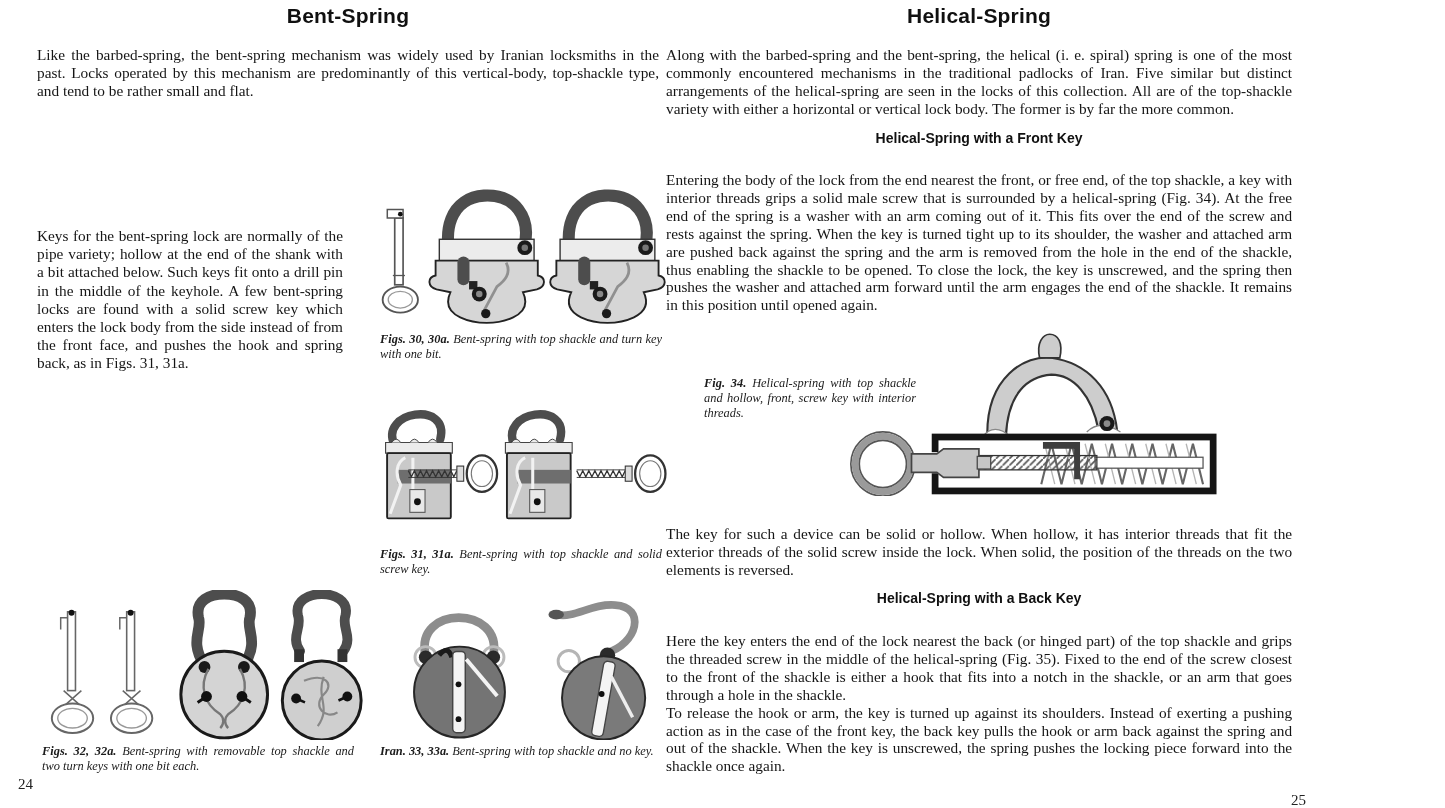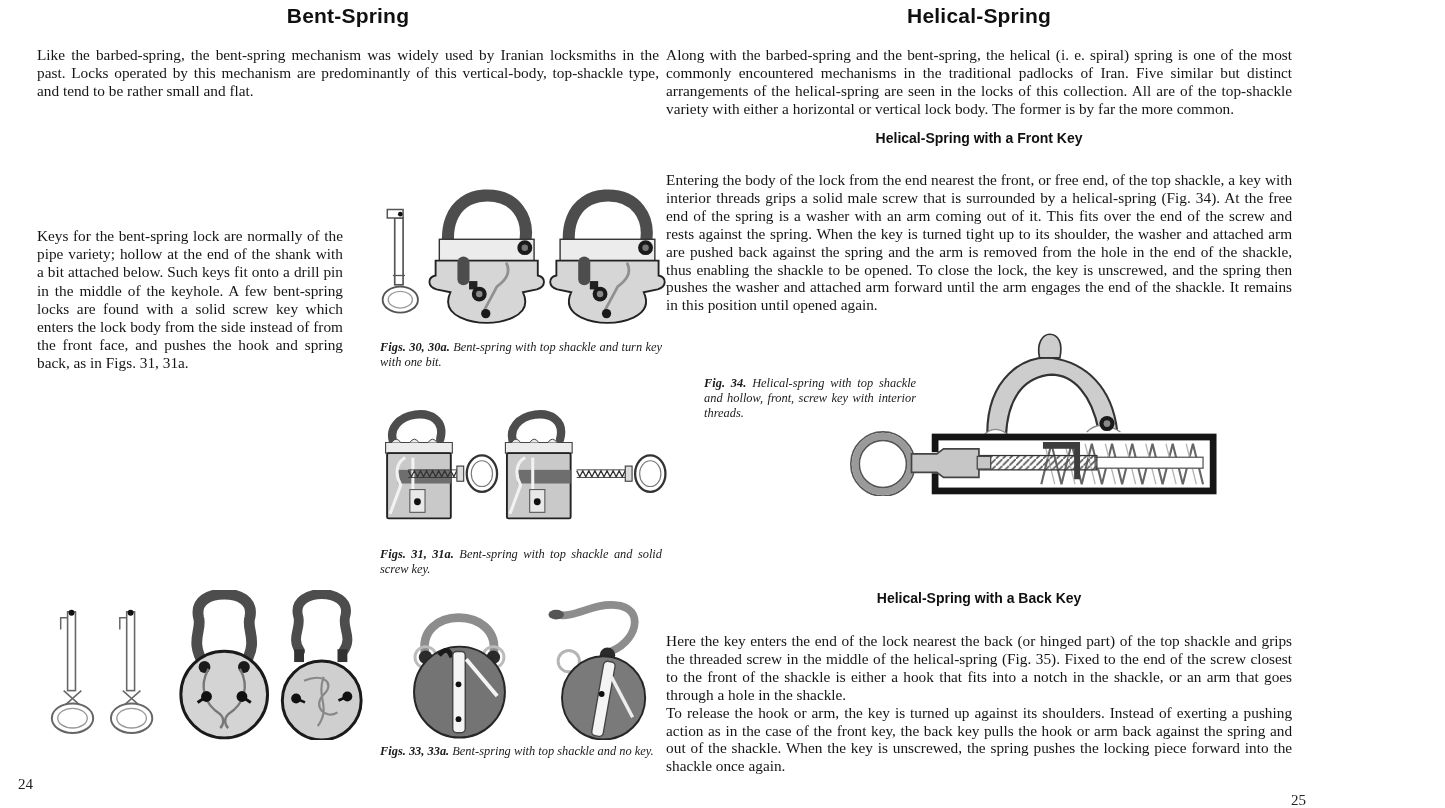--- a/index.html
+++ b/index.html
@@ -83,21 +83,21 @@
             <rect x="46" y="102" width="9" height="9" fill="#222"></rect>
             <circle cx="57" cy="116" r="8" fill="#1a1a1a"></circle>
               <circle cx="57" cy="116" r="3.5" fill="#888"></circle>
             <circle cx="64" cy="137" r="5" fill="#1a1a1a"></circle>
           </g>
         </defs>
         <use href="#lock30" x="52" y="0"></use>
         <use href="#lock30" x="182" y="0"></use>
       </svg>
     </div>
-    <div class="caption" style="left:380px;top:340px;width:282px;">
+    <div class="caption" style="left:380px;top:332px;width:282px;">
       <span class="cap-label">Figs. 30, 30a.</span><span> Bent-spring with top shackle and turn key with one bit.</span>
     </div>
 
     <div class="fig" style="left:378px;top:378px;width:292px;height:164px;">
       <svg viewBox="0 0 385 170">
         <defs>
           <g id="lock31">
             <path d="M12,62 C-10,16 86,2 72,54" fill="none" stroke="#4d4d4d" stroke-width="11" stroke-linecap="round"></path>
             <circle cx="12" cy="62" r="6.5" fill="#1a1a1a"></circle>
             <path d="M0,58 h88 v14 h-88 z" fill="#ececec" stroke="#444" stroke-width="1.5"></path>
@@ -156,20 +156,23 @@
           <path d="M26,62 C16,48 28,38 24,26 C20,10 36,4 48,4 C60,4 76,10 72,26 C68,38 80,48 70,62" fill="none" stroke="#4d4d4d" stroke-width="10" stroke-linecap="round"></path>
           <rect x="20" y="60" width="10" height="13" fill="#333"></rect>
             <rect x="64" y="60" width="10" height="13" fill="#333"></rect>
           <circle cx="48" cy="112" r="40" fill="#cfcfcf" stroke="#1a1a1a" stroke-width="3"></circle>
           <path d="M30,92 C50,84 62,94 50,106 C38,118 52,132 64,124 M50,88 C42,110 58,118 44,138" fill="none" stroke="#888" stroke-width="2.2"></path>
           <circle cx="22" cy="110" r="5" fill="#111"></circle>
             <circle cx="74" cy="108" r="5" fill="#111"></circle>
           <path d="M22,110 l9,4 M74,108 l-9,4" stroke="#111" stroke-width="2.6"></path>
         </g>
       </svg>
+    </div>
+    <div class="caption" style="left:42px;top:744px;width:312px;">
+      <span class="cap-label">Figs. 32, 32a.</span><span> Bent-spring with removable top shackle and two turn keys with one bit each.</span>
     </div>
 
     <div class="fig" style="left:385px;top:590px;width:295px;height:150px;">
       <svg viewBox="0 0 305 152">
         <g transform="translate(12,4)">
           <path d="M30,62 C18,10 110,10 100,62" fill="none" stroke="#8d8d8d" stroke-width="9"></path>
           <circle cx="30" cy="64" r="11" fill="none" stroke="#bbb" stroke-width="3"></circle>
           <circle cx="100" cy="64" r="11" fill="none" stroke="#bbb" stroke-width="3"></circle>
           <circle cx="30" cy="64" r="7" fill="#2b2b2b"></circle>
             <circle cx="100" cy="64" r="7" fill="#2b2b2b"></circle>
@@ -188,21 +191,21 @@
           <circle cx="58" cy="100" r="43" fill="#7a7a7a" stroke="#262626" stroke-width="2"></circle>
           <g transform="rotate(10 58 100)">
             <rect x="52" y="62" width="12" height="78" rx="4" fill="#f4f4f4" stroke="#444" stroke-width="1.4"></rect>
           </g>
           <circle cx="56" cy="96" r="3" fill="#111"></circle>
           <path d="M66,78 L88,120" stroke="#eee" stroke-width="3.5"></path>
         </g>
       </svg>
     </div>
     <div class="caption" style="left:380px;top:744px;width:282px;">
-      <span class="cap-label">Figs. 33, 33a.</span><span> Bent-spring with top shackle and no key.</span>
+      <span class="cap-label">Iran. 33, 33a.</span><span> Bent-spring with top shackle and no key.</span>
     </div>
 
     <div class="page-num left">24</div>
   </div>
 
   <div class="page page-right">
 
     <h1 class="page-title" style="left:60px;top:4px;width:626px;">Helical-Spring</h1>
 
     <div class="para-block" style="left:60px;top:46px;width:626px;">
@@ -247,20 +250,23 @@
         <g>
           <circle cx="58" cy="158" r="38" fill="none" stroke="#555" stroke-width="2"></circle>
           <circle cx="58" cy="158" r="33" fill="none" stroke="#9a9a9a" stroke-width="8"></circle>
           <circle cx="58" cy="158" r="28" fill="none" stroke="#555" stroke-width="2"></circle>
           <path d="M92,146 h30 l8,-6 h42 v34 h-42 l-8,-6 h-30 z" fill="#c6c6c6" stroke="#444" stroke-width="2"></path>
           <rect x="170" y="149" width="16" height="15" fill="#c6c6c6" stroke="#444" stroke-width="1.5"></rect>
         </g>
       </svg>
     </div>
 
+    <div class="para-block" style="left:60px;top:525px;width:626px;">
+      <p>The key for such a device can be solid or hollow. When hollow, it has interior threads that fit the exterior threads of the solid screw inside the lock. When solid, the position of the threads on the two elements is reversed.</p>
+    </div>
 
     <h2 class="section-title" style="left:60px;top:590px;width:626px;">Helical-Spring with a Back Key</h2>
 
     <div class="para-block" style="left:60px;top:632px;width:626px;">
       <p>Here the key enters the end of the lock nearest the back (or hinged part) of the top shackle and grips the threaded screw in the middle of the helical-spring (Fig. 35). Fixed to the end of the screw closest to the front of the shackle is either a hook that fits into a notch in the shackle, or an arm that goes through a hole in the shackle.</p>
       <p>To release the hook or arm, the key is turned up against its shoulders. Instead of exerting a pushing action as in the case of the front key, the back key pulls the hook or arm back against the spring and out of the shackle. When the key is unscrewed, the spring pushes the locking piece forward into the shackle once again.</p>
     </div>
 
     <div class="page-num right">25</div>
   </div>

